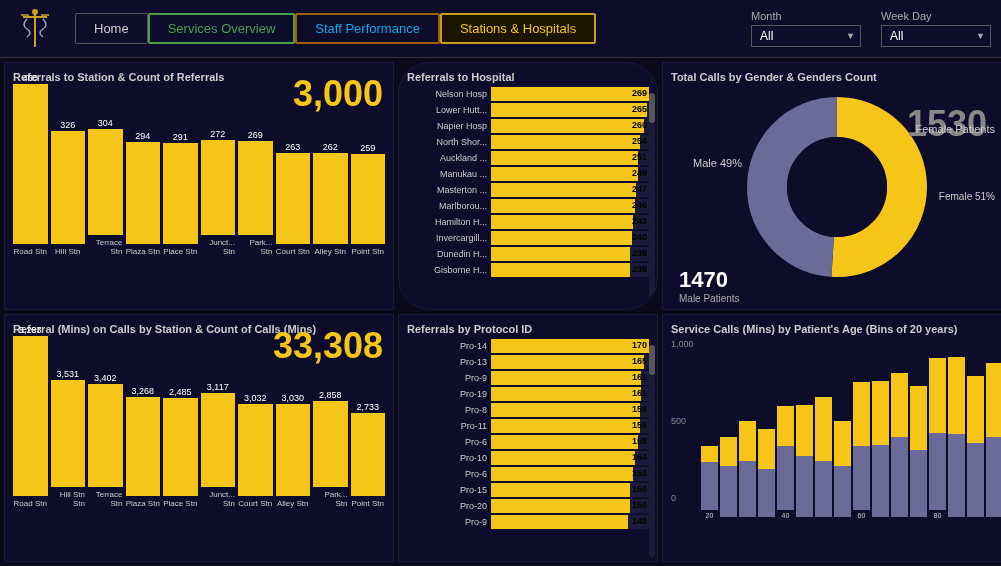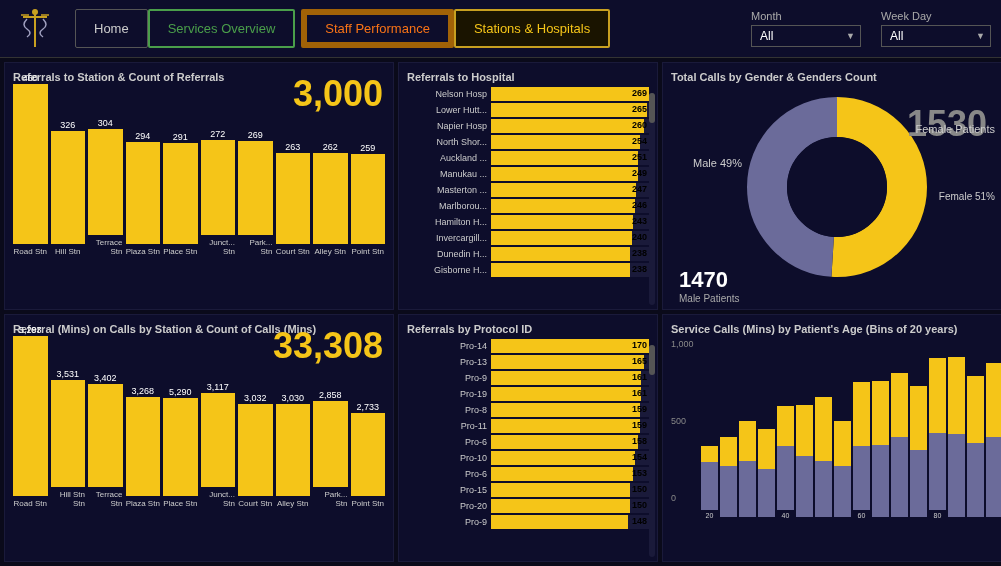--- a/index.html
+++ b/index.html
@@ -38,24 +38,23 @@
     .nav-tab {
       padding: 6px 18px;
       border: 1px solid #555;
       background: transparent;
       color: #ccc;
       font-size: 13px;
       cursor: pointer;
       border-radius: 2px;
     }
     .nav-tab.active-gold {
-      border: 6px solid #a16207;
-      color: #f97316;
+      border: 2px solid #a16207;
+      color: #0ea5e9;
       background: transparent;
-      margin-left: 6px;
     }
     .nav-tab.active-green {
       border: 2px solid #4a9e4a;
       color: #4a9e4a;
       background: transparent;
     }
     .nav-tab.active-stations {
       border: 2px solid #c8a020;
       background: #1a1400;
       color: #f5c518;
@@ -220,21 +219,21 @@
     }
     .bar-top { background: #f5c518; }
     .bar-bottom { background: #6b6b9a; }
     .mixed-bar-label {
       font-size: 7px;
       color: #ccc;
       margin-top: 2px;
     }
 
     .panel-referrals-station { grid-column: 1; grid-row: 1; }
-    .panel-referrals-hospital { grid-column: 2; grid-row: 1; }
+    .panel-referrals-hospital { grid-column: 2; grid-row: 1; border-radius: 32px; }
     .panel-total-calls { grid-column: 3; grid-row: 1; }
     .panel-referral-mins { grid-column: 1; grid-row: 2; }
     .panel-protocol { grid-column: 2; grid-row: 2; }
     .panel-service-calls { grid-column: 3; grid-row: 2; }
 
     .scrollbar-track {
       position: absolute;
       right: 2px;
       top: 30px;
       bottom: 4px;
@@ -514,21 +513,21 @@
           <div class="bar-label">Terrace
 Stn</div>
         </div>
         <div class="bar-col">
           <div class="bar-value">3,268</div>
           <div class="bar" style="height: 99px;"></div>
           <div class="bar-label">Plaza
 Stn</div>
         </div>
         <div class="bar-col">
-          <div class="bar-value">5,290</div>
+          <div class="bar-value">2,485</div>
           <div class="bar" style="height: 98px;"></div>
           <div class="bar-label">Place
 Stn</div>
         </div>
         <div class="bar-col">
           <div class="bar-value">3,117</div>
           <div class="bar" style="height: 94px;"></div>
           <div class="bar-label">Junct...
 Stn</div>
         </div>

